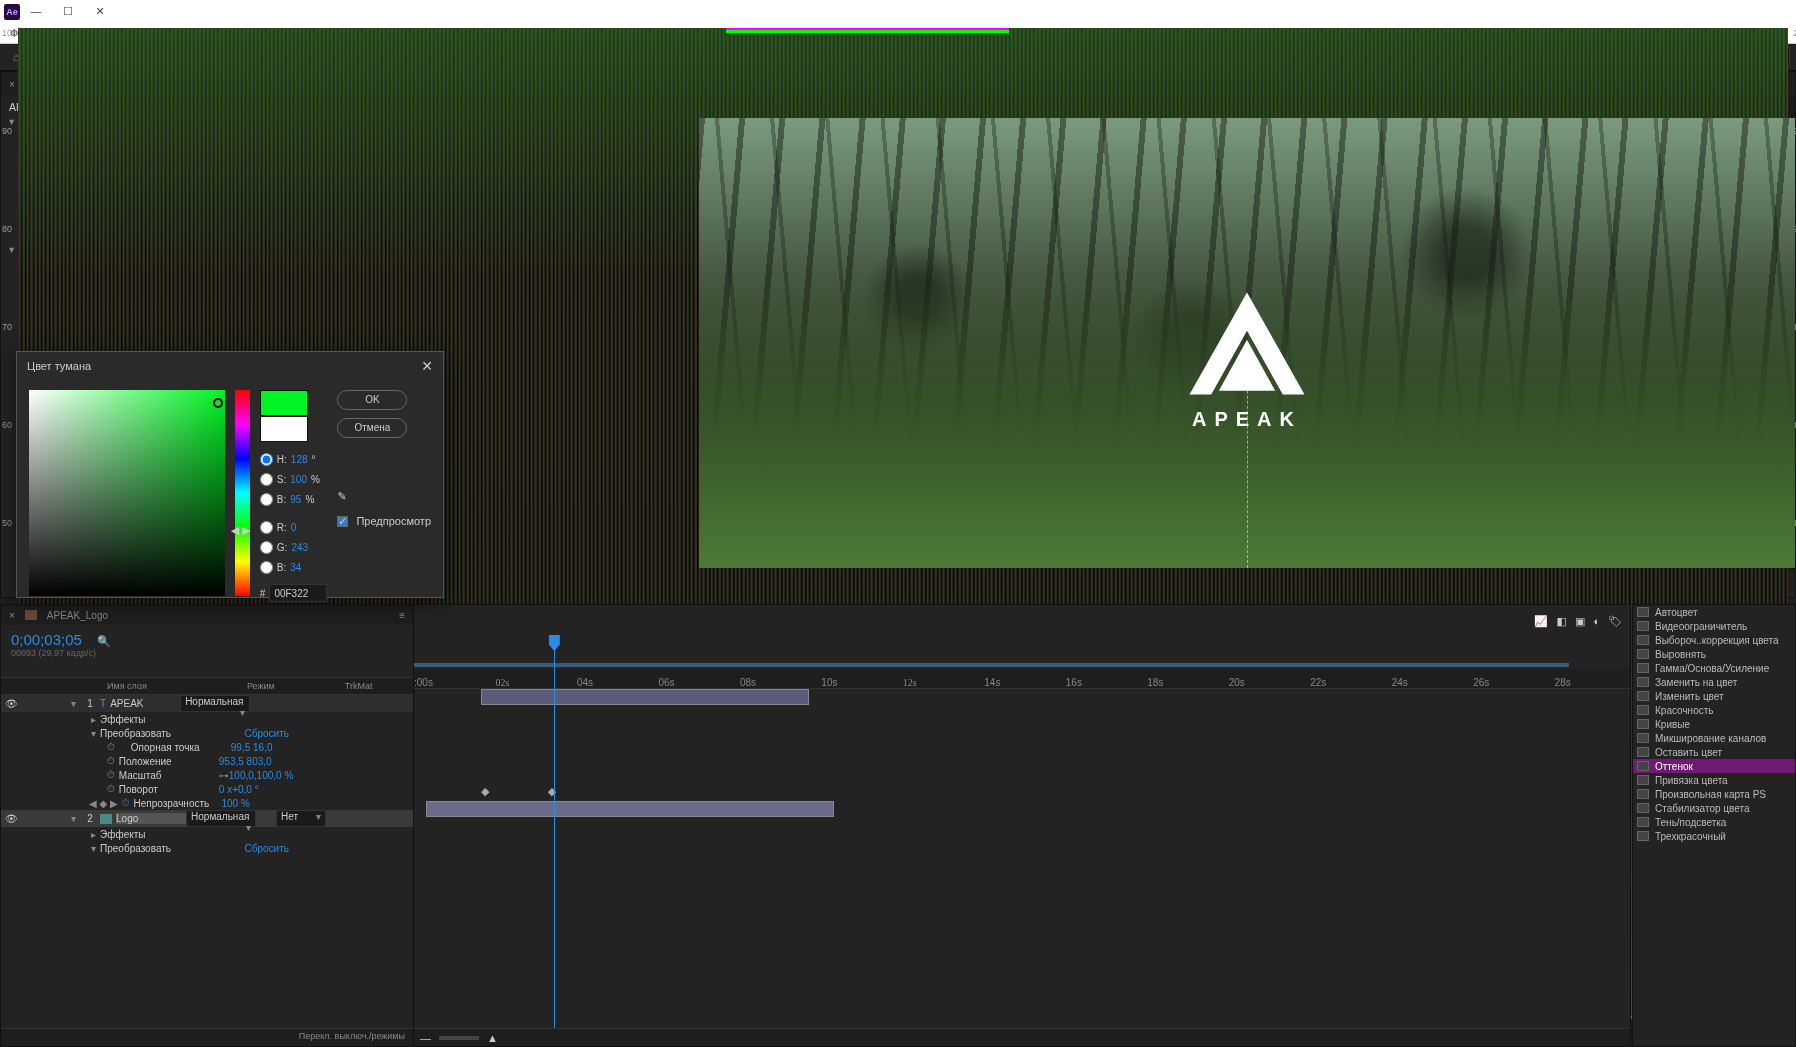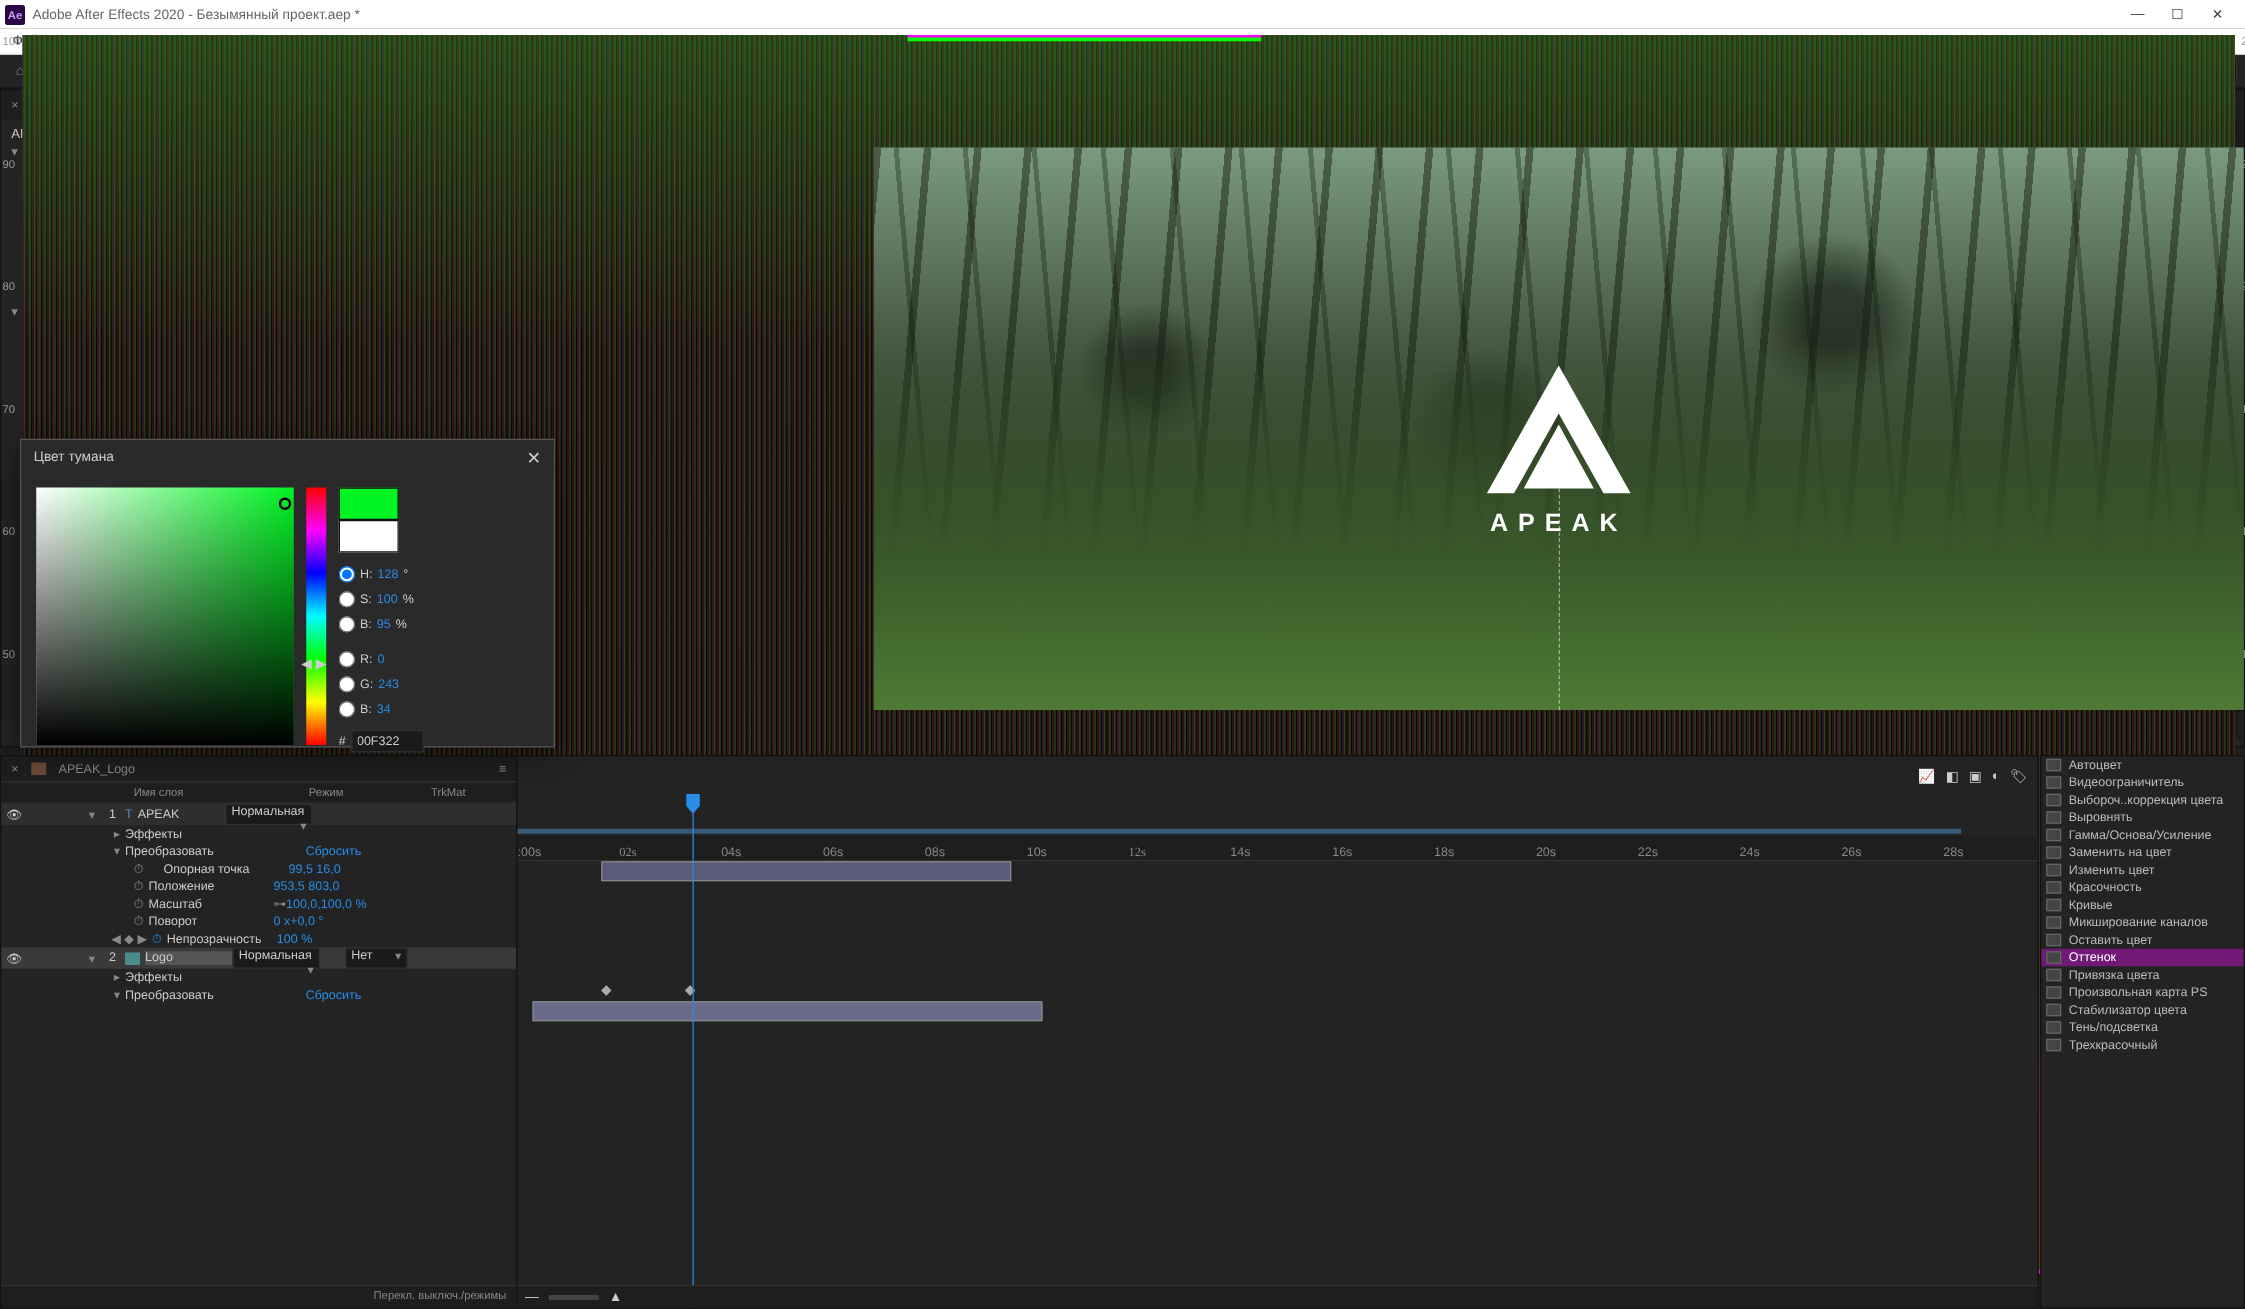--- a/index.html
+++ b/index.html
@@ -78,21 +78,20 @@
 .comp-tab-bar{height:22px;background:#1a1a1a;display:flex;align-items:center;padding:0 10px;gap:8px;font-size:10px}
 .comp-tab{color:#288ce8;padding:2px 8px;cursor:pointer}
 .footage-footer{height:24px;background:#1e1e1e;display:flex;align-items:center;padding:0 8px;gap:8px;font-size:9px;color:#888;border-top:1px solid #111}
 .scope-footer{height:22px;background:#1e1e1e;display:flex;align-items:center;padding:0 8px;gap:10px;font-size:10px;color:#888;position:absolute;bottom:0;left:0;right:0}
 </style>
 </head>
 <body>
 
 <div class="titlebar">
   <div class="ae-icon">Ae</div>
-  <div class="titlebar-title">Adobe After Effects 2020 - Безымянный проект.aep *</div>
   <div class="win-btns">
     <div class="win-btn">—</div>
     <div class="win-btn">☐</div>
     <div class="win-btn">✕</div>
   </div>
 </div>
 
 <div class="menubar">
   <span>Файл</span>
   <span>Правка</span>
@@ -376,31 +375,48 @@
             <input type="radio" style="">
             <span>B:</span>
             <span class="hsv-val">34</span>
           </div>
         <div class="hsv-row" style="margin-top:6px">
             <span>#</span>
             <input class="hex-input" value="00F322" style="">
           </div>
       </div>
     </div>
+    <div class="dlg-right">
+      <div class="dlg-btn">OK</div>
+      <div class="dlg-btn">Отмена</div>
+      <div style="height:40px"></div>
+      <div style="display:flex;align-items:center;gap:4px">
+          <span>✎</span>
+        </div>
+      <div style="display:flex;align-items:center;gap:4px;margin-top:8px">
+          <span class="chk on">✓</span>
+          <span>Предпросмотр</span>
+        </div>
+    </div>
   </div>
 </div>
 
 <div class="timeline-area">
   <div class="tl-left">
     <div class="panel-tab" style="height:20px">
         <span>×</span>
         <span style="width:12px;height:10px;background:#6a4a3a;display:inline-block"></span>
         <span style="color:#888">APEAK_Logo</span>
         <span style="margin-left:auto">≡</span>
       </div>
+    <div class="tl-header">
+      <span class="timecode">0;00;03;05</span>
+      <span style="color:#666;margin-left:12px">🔍</span>
+      <div style="font-size:9px;color:#666">00093 (29,97 кадр/с)</div>
+    </div>
     <div class="tl-cols">
       <span style="width:100px;margin-left:100px">Имя слоя</span>
       <span>Режим</span>
       <span style="margin-left:30px">TrkMat</span>
     </div>
     <div class="tl-layers">
       <div class="tl-layer-row main">
         <span style="width:16px">👁</span>
         <span style="width:50px"></span>
         <span class="tri">▾</span>

